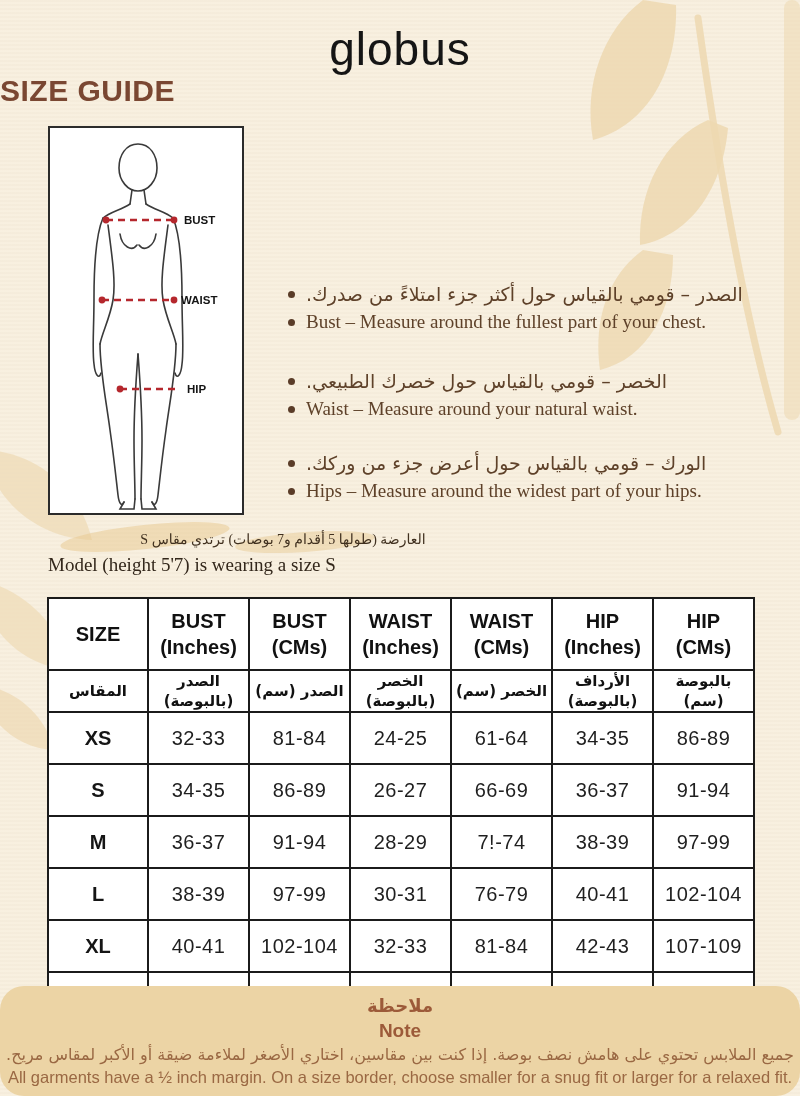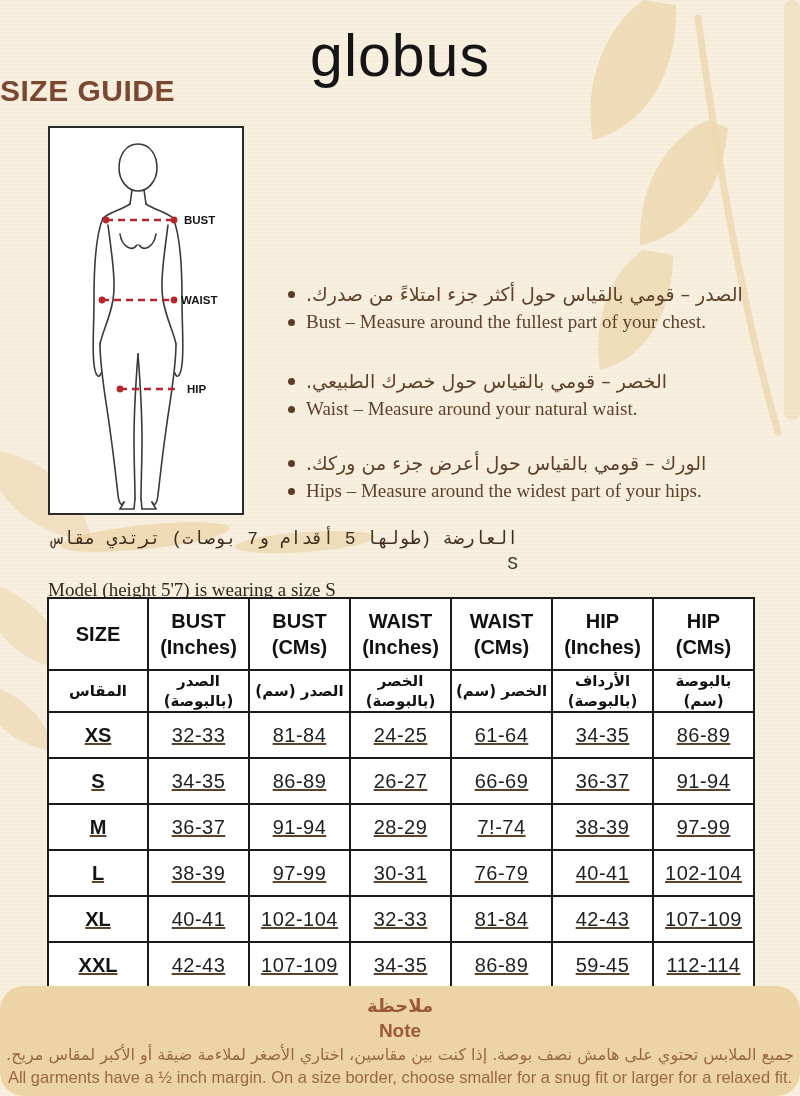--- a/index.html
+++ b/index.html
@@ -7,21 +7,21 @@
     position:relative;width:800px;height:1096px;overflow:hidden;
     background:#f8efde;
     background-image:repeating-linear-gradient(0deg, rgba(255,255,255,.05) 0 2px, rgba(0,0,0,.012) 2px 4px);
     font-family:"DejaVu Sans",sans-serif;color:#5e4129;
   }
   svg{display:block;}
   .decor{position:absolute;pointer-events:none;}
 
   
   .logo{position:absolute;top:22px;left:0;width:100%;text-align:center;
-        font-size:59px;font-weight:500;letter-spacing:1px;color:#151515;
+        font-size:46px;font-weight:500;letter-spacing:1px;color:#151515;
         font-family:"Liberation Sans",sans-serif;}
   .size-guide{position:absolute;top:74px;left:0;width:100%;
         font-size:30px;font-weight:700;letter-spacing:.5px;color:#7a4732;
         font-family:"Liberation Sans",sans-serif;}
 
   
   .figure-box{position:absolute;left:48px;top:126px;width:196px;height:389px;
         background:#ffffff;border:2px solid #2b2b2b;box-sizing:border-box;}
 
   
@@ -29,34 +29,34 @@
   .g1{top:150px}.g2{top:281px}.g3{top:368px}.g4{top:450px}
   .bullet-item{display:flex;align-items:flex-start;gap:11px;margin-bottom:2px;}
   .dot{width:7px;height:7px;border-radius:50%;background:#5a3c28;margin-top:10px;flex:none;}
   .txt{flex:1;line-height:26px;}
   .txt.ar{direction:rtl;text-align:left;font-size:19px;color:#5e4129;
         font-family:"DejaVu Sans",sans-serif;}
   .txt.en{font-size:19px;color:#5e4129;font-family:"Liberation Serif",serif;}
 
   
   .model{position:absolute;left:48px;top:527px;width:470px;}
-  .model .ar{display:block;direction:rtl;text-align:right;font-size:18px;line-height:25px;
-        color:#40301f;font-family:Liberation Mono, monospace;}
+  .model .ar{display:block;direction:rtl;text-align:center;font-size:14px;line-height:25px;
+        color:#40301f;font-family:Liberation Serif, serif;}
   .model .en{display:block;font-size:19px;line-height:25px;color:#33271b;
         font-family:"Liberation Serif",serif;}
 
   
   .size-table{position:absolute;left:47px;top:597px;width:708px;
         border-collapse:collapse;table-layout:fixed;background:#ffffff;
         font-family:"Liberation Sans",sans-serif;}
   .size-table td,.size-table th{border:2px solid #1b1b1b;text-align:center;
         vertical-align:middle;padding:0;}
   .r-en{height:72px;}
   .r-ar{height:38px;margin-left:28px;}
-  .r-data{height:46px;text-decoration:underline;}
+  .r-data{height:52px;}
   .th-en{font-size:20px;font-weight:700;color:#111;line-height:26px;}
   .th-en span{display:block;}
   .th-ar{font-size:15px;font-weight:700;color:#111;line-height:20px;
         font-family:"DejaVu Sans",sans-serif;direction:rtl;}
   .th-ar span{display:block;}
   .size-table span:empty{display:none;}
   .cell-size{font-size:20px;font-weight:700;color:#151515;}
   .cell-val{font-size:20px;color:#1f1f1f;letter-spacing:.5px;}
 
   

